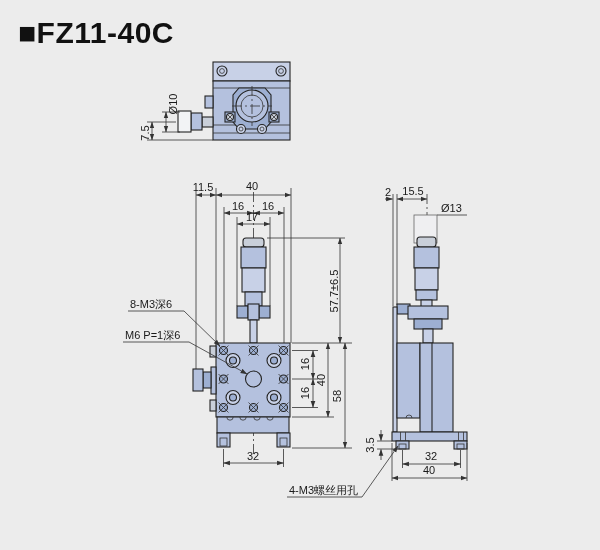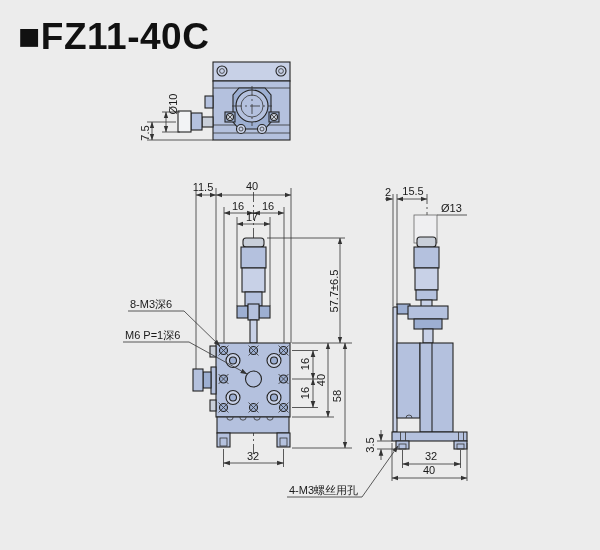--- a/index.html
+++ b/index.html
@@ -1,18 +1,18 @@
 <!DOCTYPE html>
 <html><head>
 <meta charset="utf-8">
 <style>
   html,body{margin:0;padding:0;}
   body{background:#ececec;font-family:"Liberation Sans","DejaVu Sans",sans-serif;}
   #stage{position:relative;width:600px;height:550px;background:#ececec;overflow:hidden;}
-  #title{position:absolute;left:18px;top:16px;font-size:37px;font-weight:700;color:#111;letter-spacing:0.5px;}
+  #title{position:absolute;left:18px;top:16px;font-size:30px;font-weight:700;color:#111;letter-spacing:0.5px;}
   svg{position:absolute;left:0;top:0;}
   svg text{font-family:"Liberation Sans","DejaVu Sans",sans-serif;font-size:11px;fill:#1a1a1a;}
   .ln{stroke:#232323;stroke-width:1.1;fill:none;}
   .fb{fill:#b4c1de;}   
   .fl{fill:#c8d1e7;}   
   .fd{fill:#9dafd2;}   
   .fm{fill:#c9cfd9;}   
   .fw{fill:#f2f3f5;}   
   .fbg{fill:#ececec;}
   .dim{stroke:#333;stroke-width:0.8;fill:none;}

